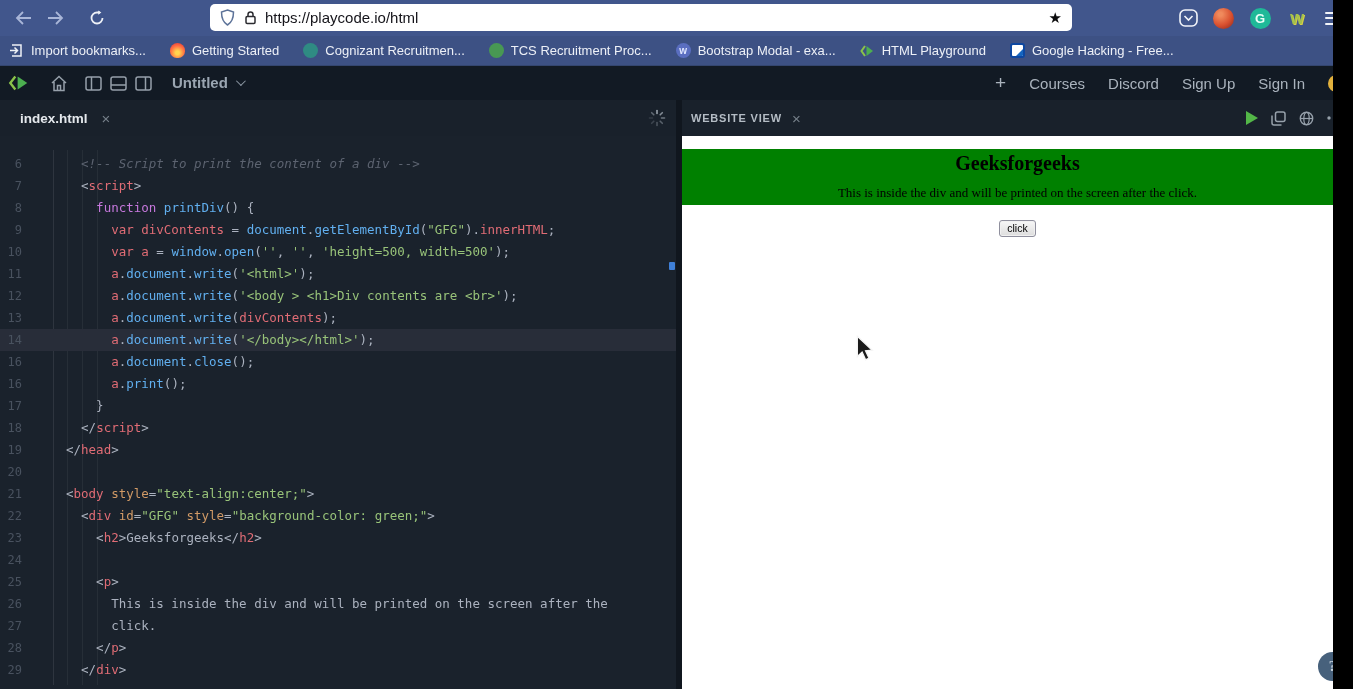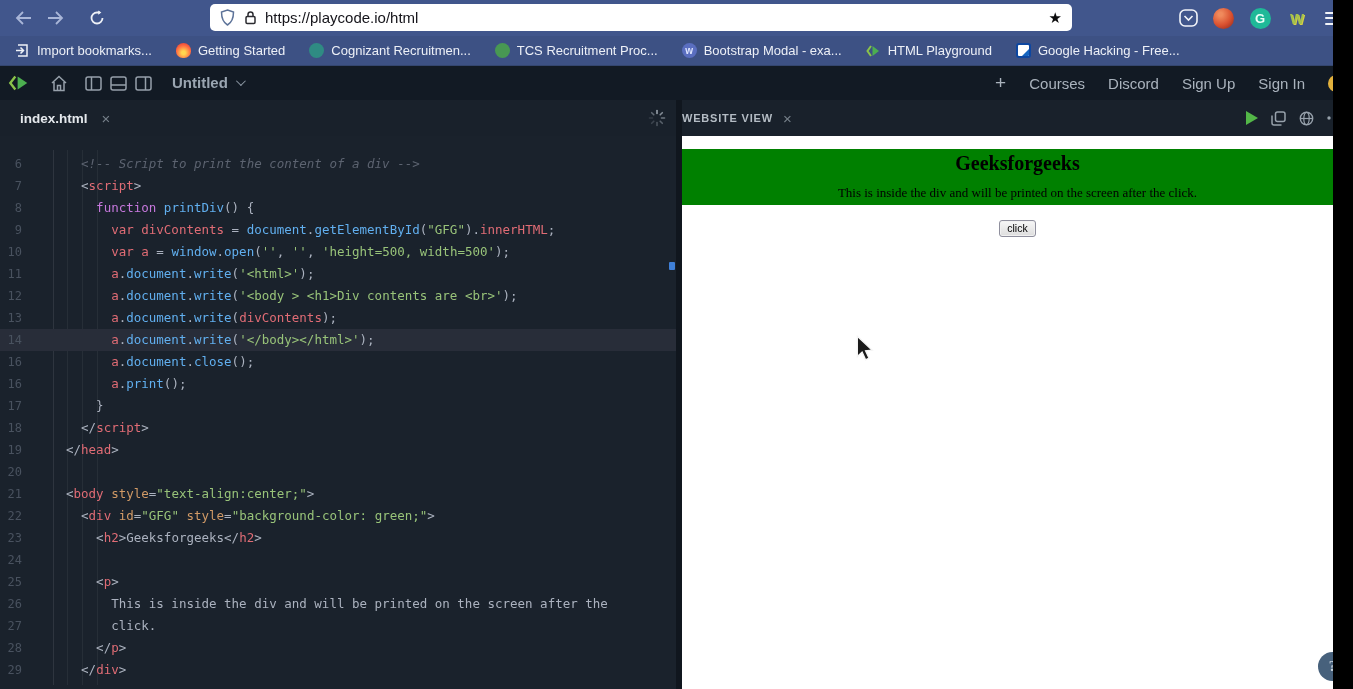--- a/index.html
+++ b/index.html
@@ -19,21 +19,21 @@
   .star{ font-size:15px; color:#0c0c0d; }
   .tb-right{ position:absolute; top:6px; height:24px; display:flex; align-items:center; }
   .tb-icon{ width:26px; height:24px; display:flex; align-items:center; justify-content:center; }
   .circle-avatar{ width:21px; height:21px; border-radius:50%; background:radial-gradient(circle at 35% 30%, #f08a5c 10%, #d9502f 55%, #8e2a1e 95%); }
   .circle-gram{ width:21px; height:21px; border-radius:50%; background:#1fb998; color:#eafff8; font-weight:bold; font-size:13px; display:flex; align-items:center; justify-content:center; }
   .w-logo{ font-weight:bold; font-size:15px; color:#a4c24c; text-shadow:1px 1px 0 #d7cf45; }
   .burger{ display:flex; flex-direction:column; gap:3.5px; }
   .burger div{ width:15px; height:2px; background:#f2f4f9; border-radius:1px; }
   
   .bookmarks{ position:absolute; left:0; top:36px; width:1353px; height:30px; background:#3d5184;
-    display:flex; padding-left:8px; gap:10px; border-bottom:1px solid #34466f; }
+    display:flex; padding-left:2px; gap:10px; border-bottom:1px solid #34466f; }
   .bm-item{ display:flex; align-items:center; gap:7px; padding:3px 7px; border-radius:3px; }
   .bm-item span.lbl{ font-size:13px; color:#edf0f7; white-space:nowrap; }
   .fav{ width:15px; height:15px; border-radius:3px; flex:0 0 auto; }
   .fav-flame{ background:radial-gradient(circle at 50% 65%, #ffd54f 15%, #ff7043 55%, #e53935 90%); border-radius:50% 50% 45% 45%; }
   .fav-cog{ background:#2e9183; opacity:.9; border-radius:50%; }
   .fav-tcs{ background:#49a04e; opacity:.9; border-radius:50%; }
   .fav-bs{ background:#5a6ec0; color:#dfe6ff; font-size:10px; font-weight:bold; display:flex; align-items:center; justify-content:center; border-radius:50%; }
   .fav-gh{ background:#fff; border:2px solid #0d47a1; position:relative; overflow:hidden; }
   .fav-gh::after{ content:""; position:absolute; right:-1px; bottom:-1px; width:9px; height:9px; background:#1565c0; clip-path:polygon(100% 0,100% 100%,0 100%); }
   
@@ -46,21 +46,21 @@
   .plus{ font-size:19px; color:#aab3bd; font-weight:normal; }
   .theme-toggle{ width:17px; height:17px; border-radius:50%; background:linear-gradient(90deg,#e2b13c 50%,#8d949c 50%); }
   
   .workspace{ position:absolute; left:0; top:100px; width:1353px; height:589px; }
   .editor-pane{ position:absolute; left:0; top:0; width:676px; height:589px; background:#1a222c; }
   .pane-divider{ position:absolute; left:676px; top:0; width:6px; height:589px; background:#10161e; }
   .preview-pane{ position:absolute; left:682px; top:0; width:671px; height:589px; background:#19212b; }
   .tabbar{ height:36px; display:flex; align-items:center; position:relative; background:#19212b; }
   .tab-label{ font-size:13.5px; font-weight:bold; color:#e4e8ec; margin-left:20px; }
   .tab-close{ font-size:15px; color:#76808a; margin-left:14px; cursor:default; }
-  .pv-label{ font-size:11px; font-weight:bold; letter-spacing:.8px; color:#b4bcc4; }
+  .pv-label{ font-size:11px; font-weight:bold; letter-spacing:.8px; color:#b4bcc4; margin-left:9px; }
   .tb-tools{ position:absolute; right:10px; top:0; height:36px; display:flex; align-items:center; gap:13px; }
   .play-tri{ width:0; height:0; border-left:12px solid #53b748; border-top:7px solid transparent; border-bottom:7px solid transparent; }
   
   .code-area{ position:absolute; left:0; top:36px; width:676px; height:553px; overflow:hidden;
     font-family:"DejaVu Sans Mono", monospace; font-size:12.5px; padding-top:17px; }
   .guide{ position:absolute; top:50px; bottom:4px; width:1px; background:rgba(255,255,255,0.055); }
   .g1{ left:53px; background:rgba(255,255,255,0.09); }
   .g2{ left:67px; } .g3{ left:82px; } .g4{ left:97px; }
   .line{ position:relative; height:22px; line-height:22px; white-space:pre; }
   .line.cur{ background:#282d39; }

